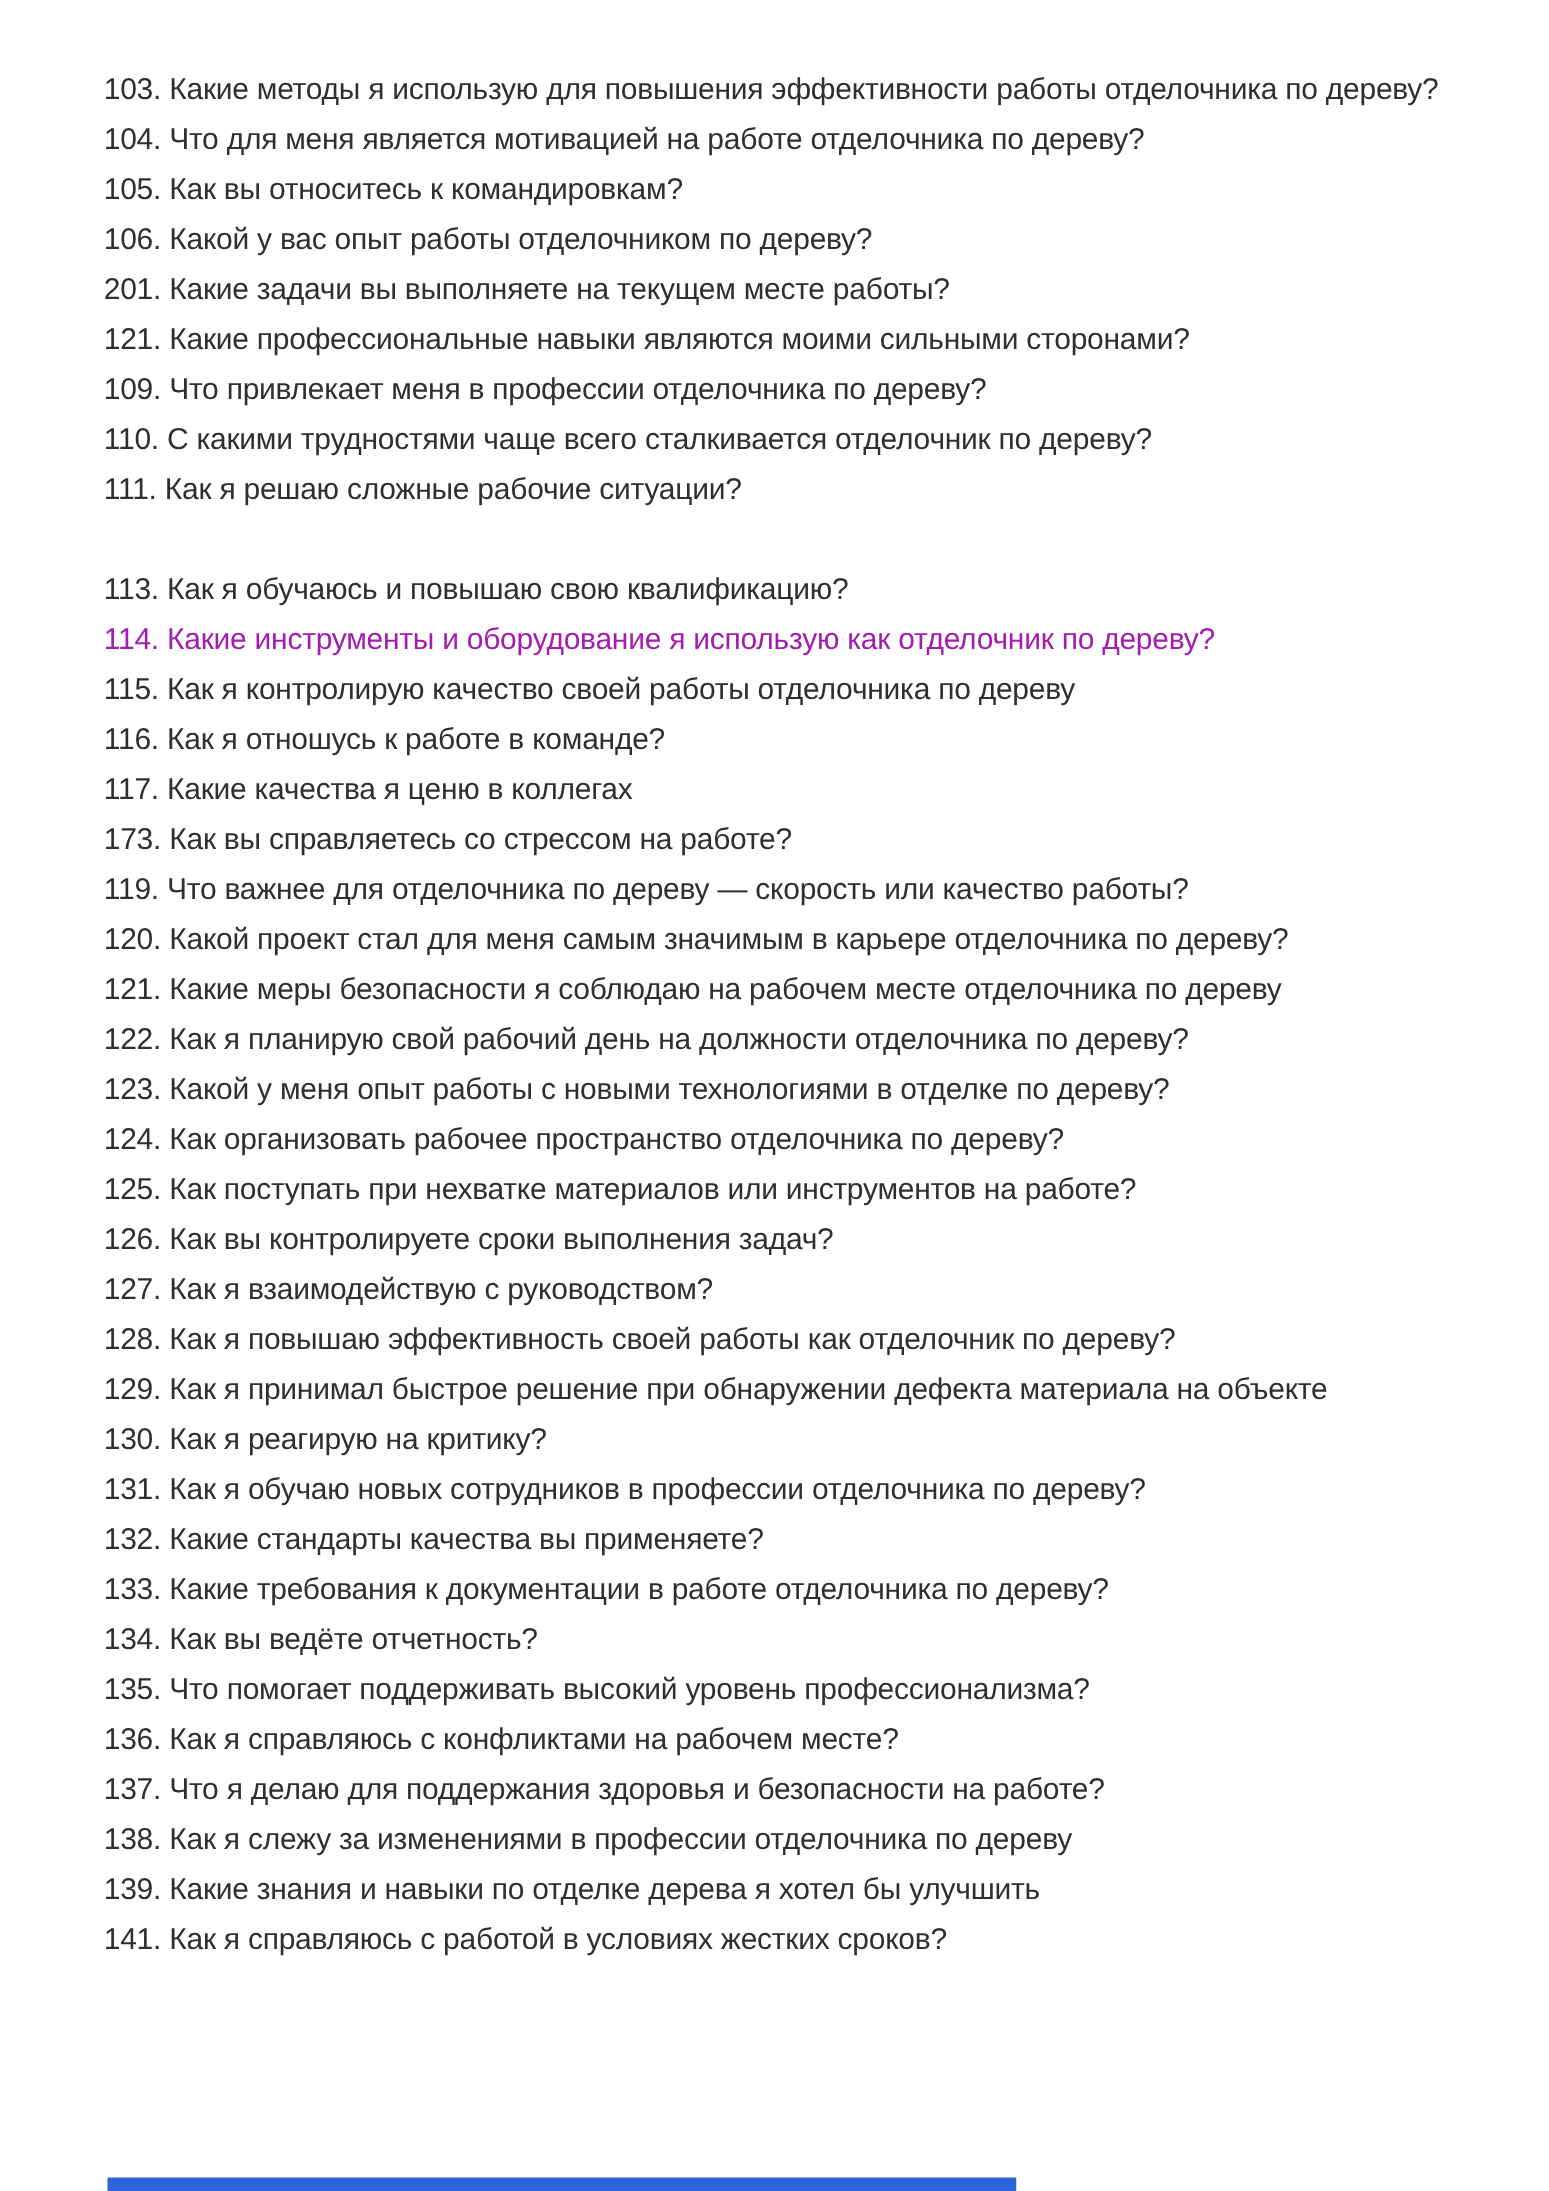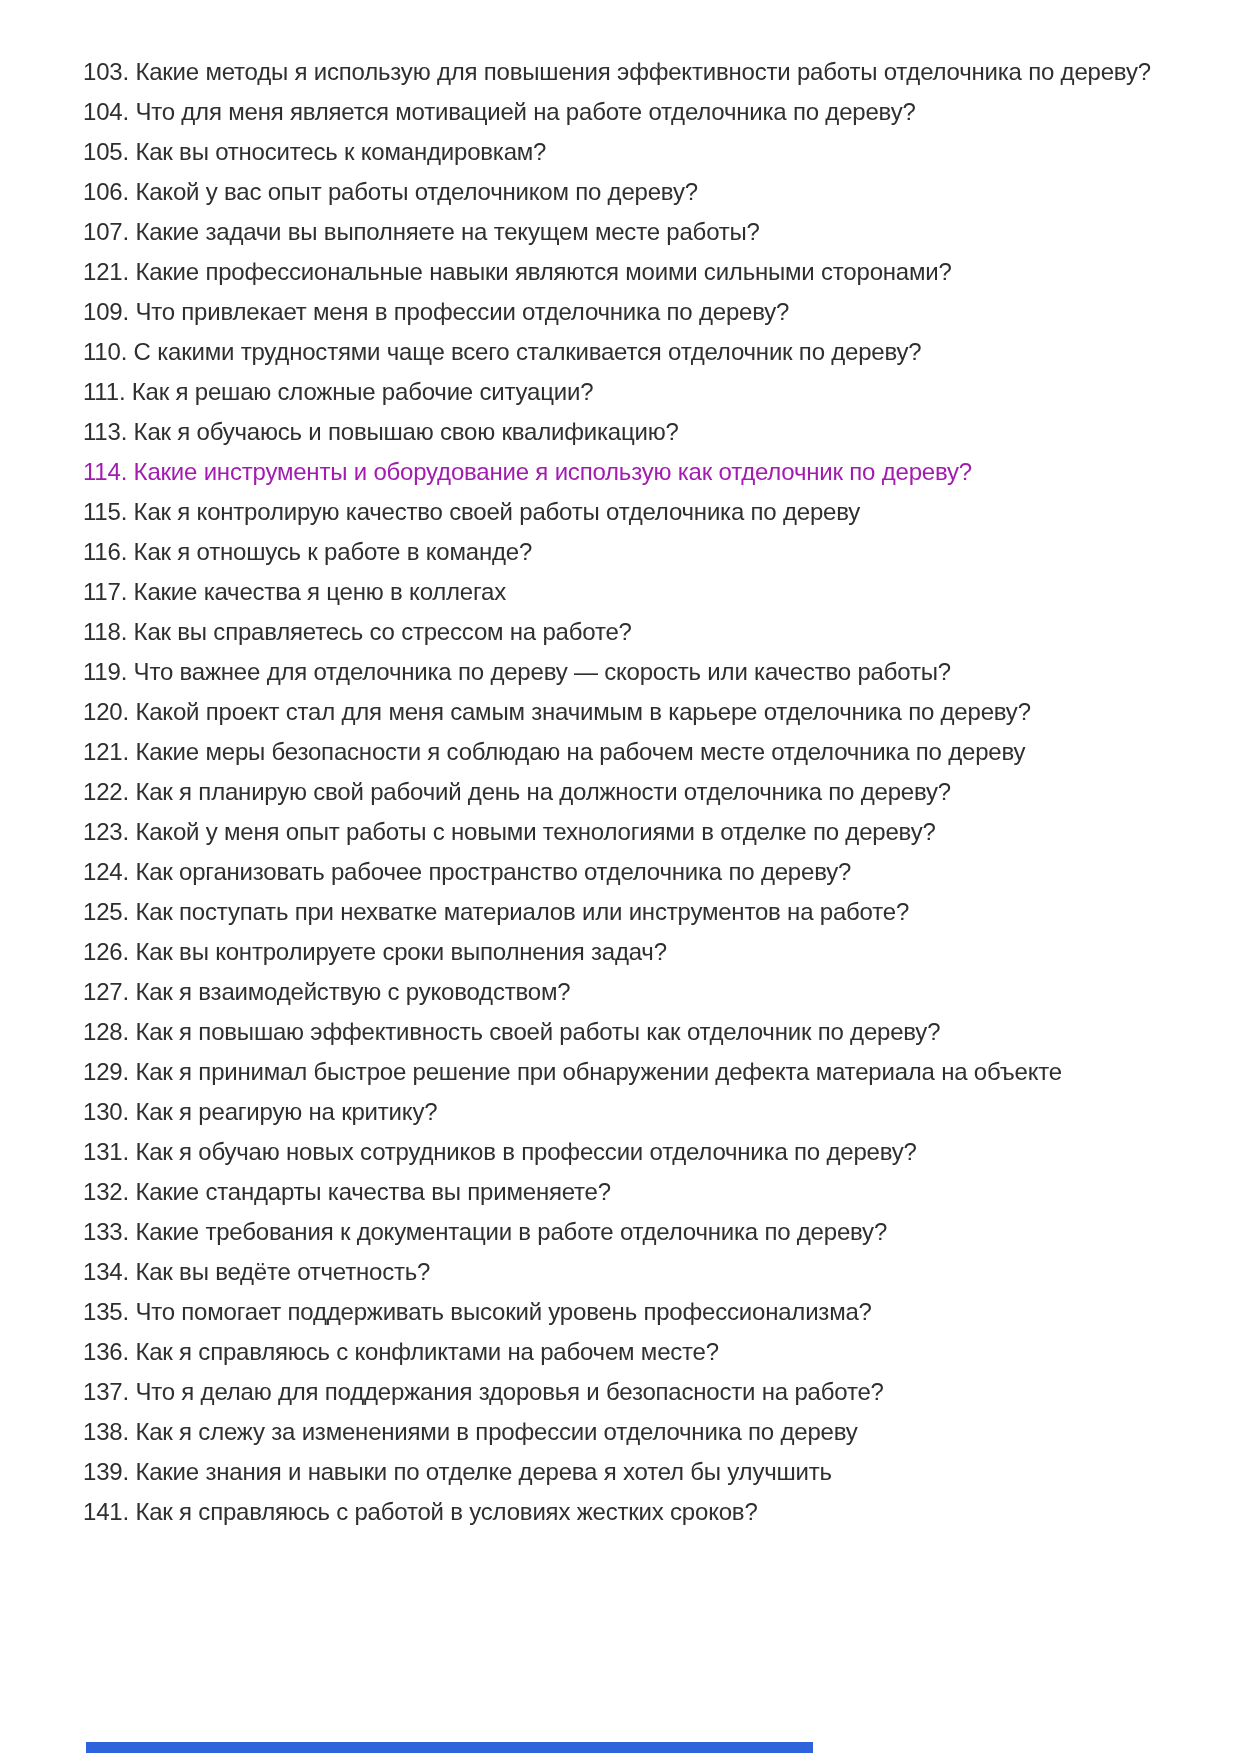--- a/index.html
+++ b/index.html
@@ -38,31 +38,31 @@
   }
 </style>
 </head>
 <body style="background: rgb(255, 255, 255);">
 
 <div class="doc">
     <p style="color: rgb(47, 47, 47);">103. Какие методы я использую для повышения эффективности работы отделочника по дереву?</p>
     <p style="color: rgb(47, 47, 47);">104. Что для меня является мотивацией на работе отделочника по дереву?</p>
     <p style="color: rgb(47, 47, 47);">105. Как вы относитесь к командировкам?</p>
     <p style="color: rgb(47, 47, 47);">106. Какой у вас опыт работы отделочником по дереву?</p>
-    <p style="color: rgb(47, 47, 47);">107. Какие задачи вы выполняете на текущем месте работы?</p>
+    <p style="color: rgb(47, 47, 47);">201. Какие задачи вы выполняете на текущем месте работы?</p>
     <p style="color: rgb(47, 47, 47);">121. Какие профессиональные навыки являются моими сильными сторонами?</p>
     <p style="color: rgb(47, 47, 47);">109. Что привлекает меня в профессии отделочника по дереву?</p>
     <p style="color: rgb(47, 47, 47);">110. С какими трудностями чаще всего сталкивается отделочник по дереву?</p>
     <p style="color: rgb(47, 47, 47);">111. Как я решаю сложные рабочие ситуации?</p>
-    <p style="color: rgb(47, 47, 47);">113. Как я обучаюсь и повышаю свою квалификацию?</p>
+    <p style="color: rgb(47, 47, 47); margin-top: 40px;">113. Как я обучаюсь и повышаю свою квалификацию?</p>
     <p style="color: #a21caf;">114. Какие инструменты и оборудование я использую как отделочник по дереву?</p>
     <p style="color: rgb(47, 47, 47);">115. Как я контролирую качество своей работы отделочника по дереву</p>
     <p style="color: rgb(47, 47, 47);">116. Как я отношусь к работе в команде?</p>
     <p style="color: rgb(47, 47, 47);">117. Какие качества я ценю в коллегах</p>
-    <p style="color: rgb(47, 47, 47);">118. Как вы справляетесь со стрессом на работе?</p>
+    <p style="color: rgb(47, 47, 47);">173. Как вы справляетесь со стрессом на работе?</p>
     <p style="color: rgb(47, 47, 47);">119. Что важнее для отделочника по дереву — скорость или качество работы?</p>
     <p style="color: rgb(47, 47, 47);">120. Какой проект стал для меня самым значимым в карьере отделочника по дереву?</p>
     <p style="color: rgb(47, 47, 47);">121. Какие меры безопасности я соблюдаю на рабочем месте отделочника по дереву</p>
     <p style="color: rgb(47, 47, 47);">122. Как я планирую свой рабочий день на должности отделочника по дереву?</p>
     <p style="color: rgb(47, 47, 47);">123. Какой у меня опыт работы с новыми технологиями в отделке по дереву?</p>
     <p style="color: rgb(47, 47, 47);">124. Как организовать рабочее пространство отделочника по дереву?</p>
     <p style="color: rgb(47, 47, 47);">125. Как поступать при нехватке материалов или инструментов на работе?</p>
     <p style="color: rgb(47, 47, 47);">126. Как вы контролируете сроки выполнения задач?</p>
     <p style="color: rgb(47, 47, 47);">127. Как я взаимодействую с руководством?</p>
     <p style="color: rgb(47, 47, 47);">128. Как я повышаю эффективность своей работы как отделочник по дереву?</p>

